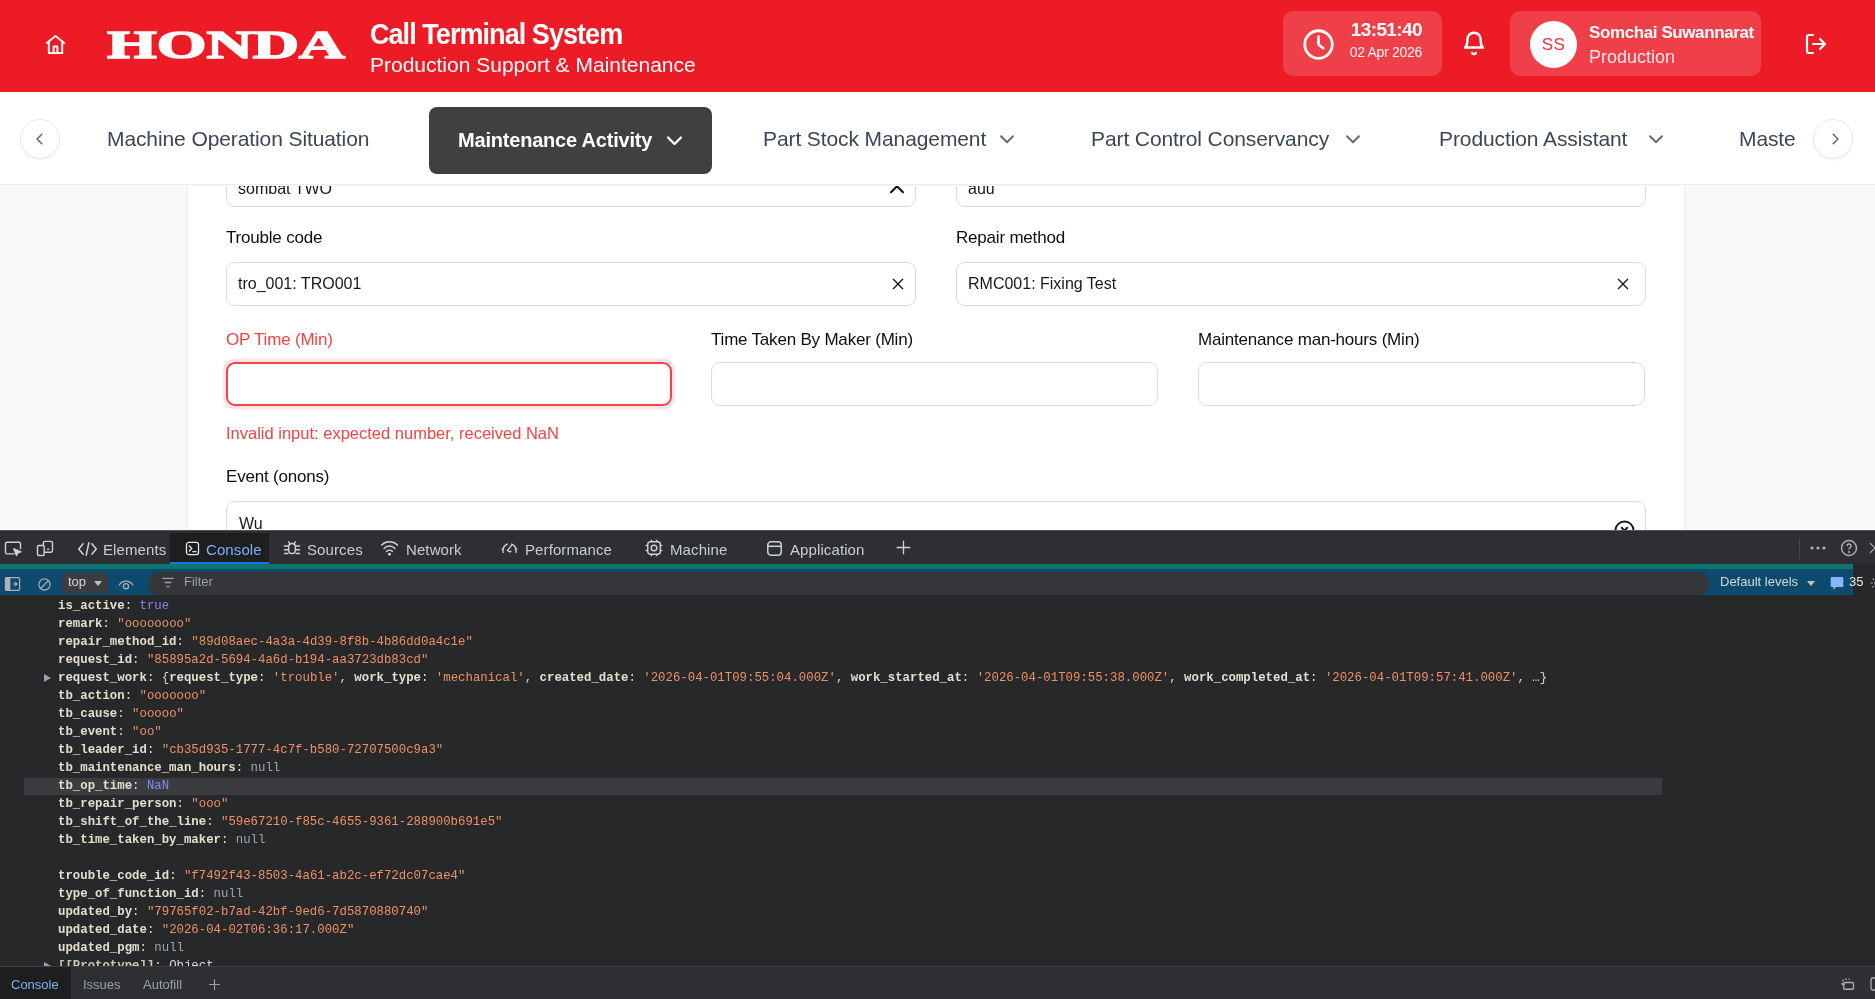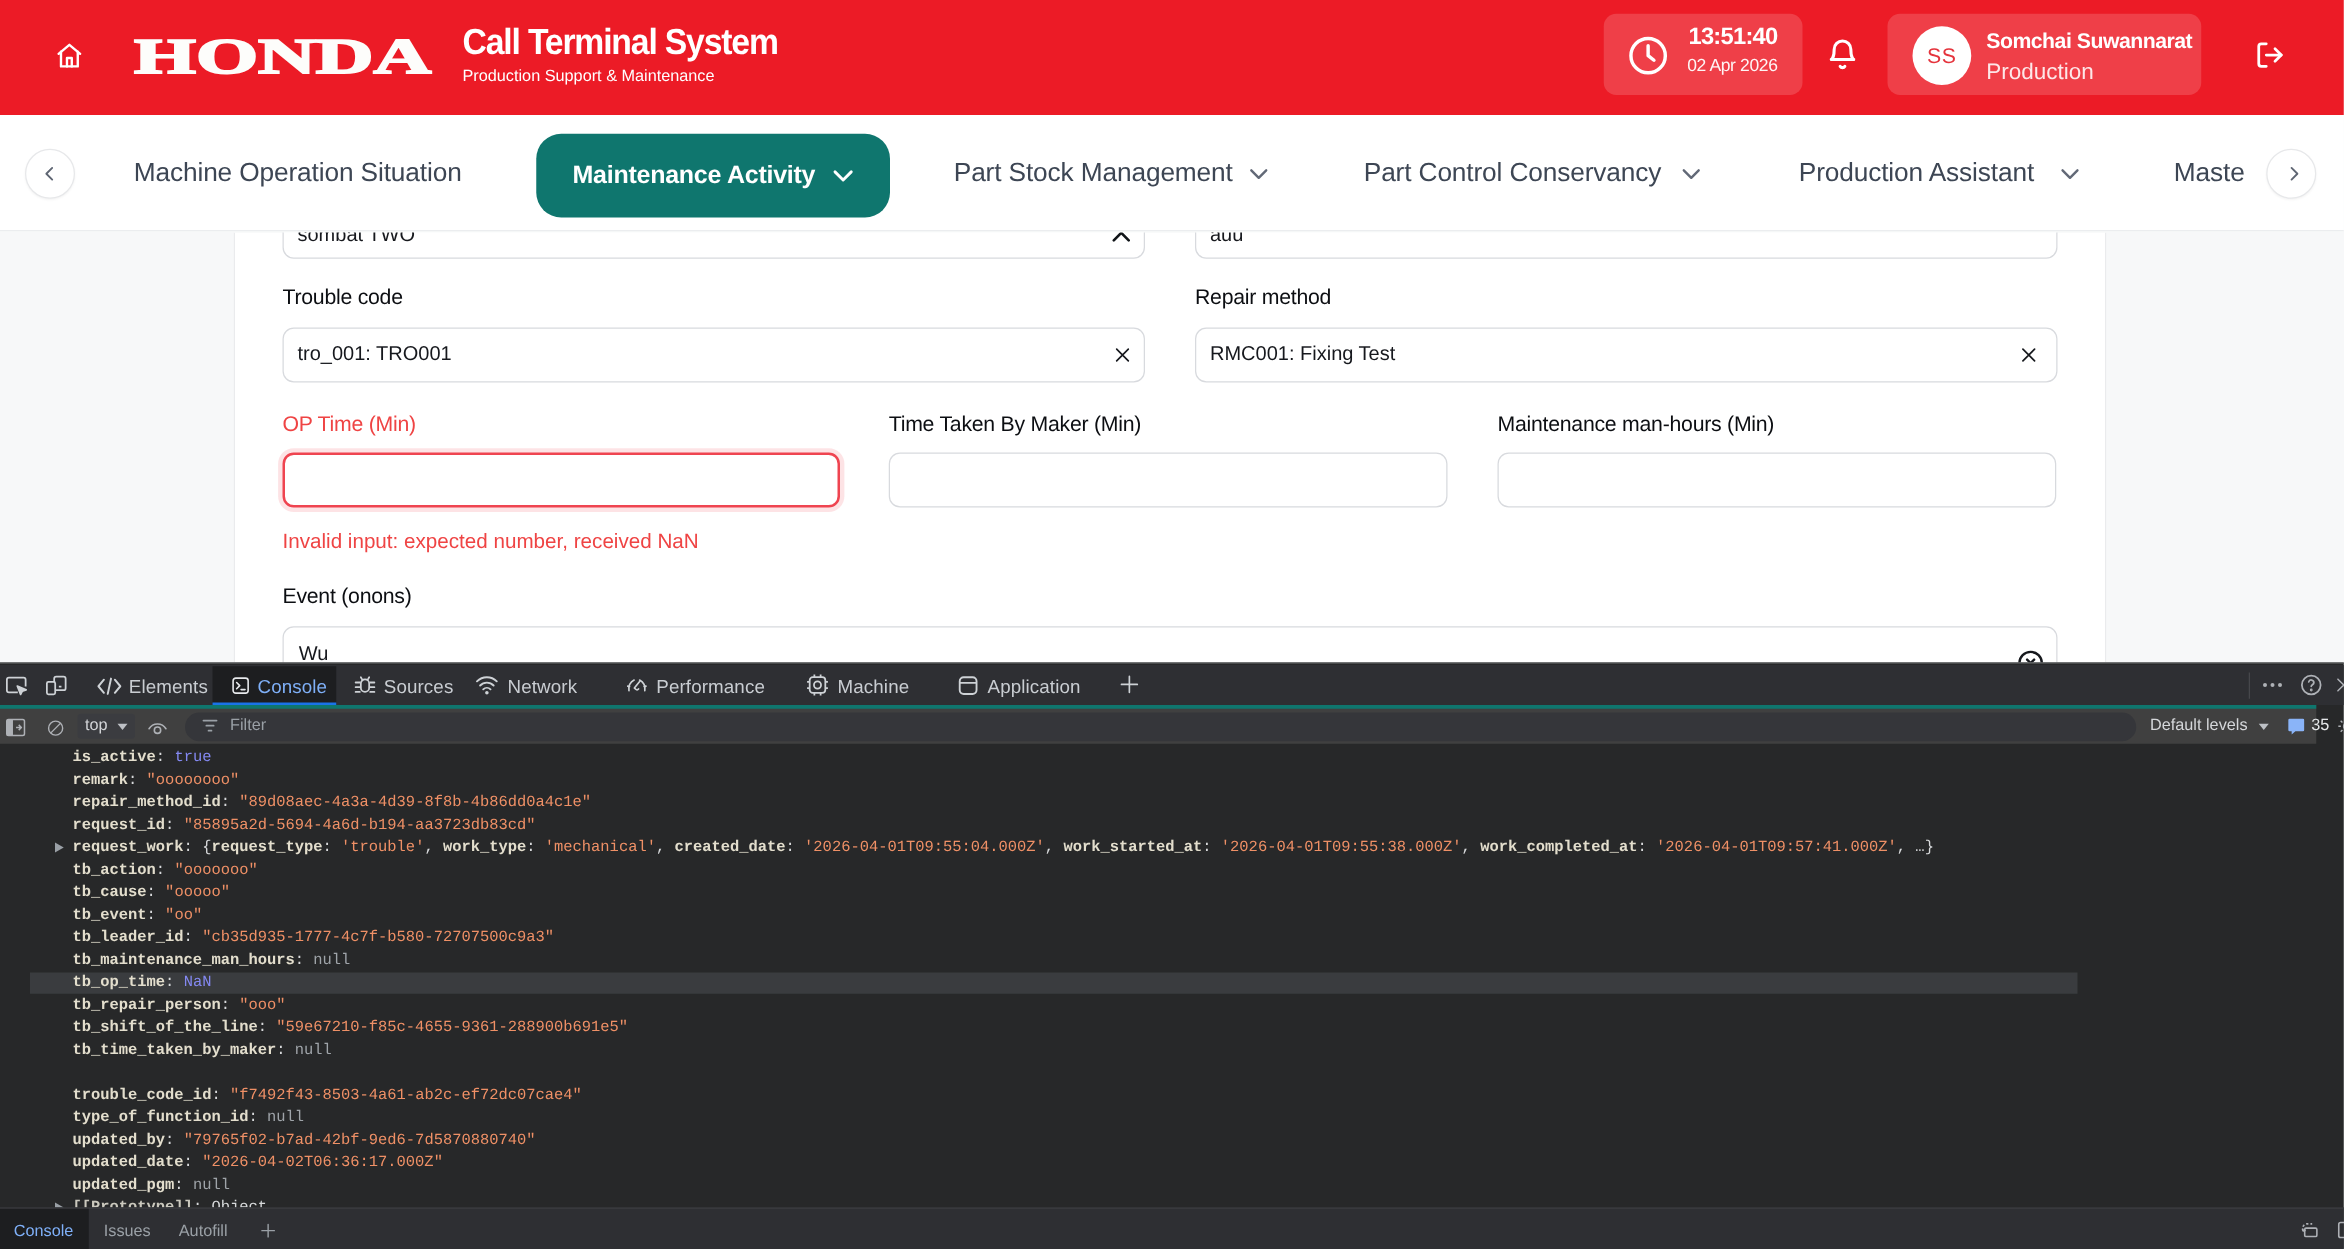--- a/index.html
+++ b/index.html
@@ -1,43 +1,43 @@
 <!DOCTYPE html>
 <html><head><meta charset="utf-8">
 <style>
 *{margin:0;padding:0;box-sizing:border-box}
 html,body{width:1875px;height:999px;overflow:hidden;background:#f7f8f9;font-family:"Liberation Sans",sans-serif}
 .abs{position:absolute}
 
 #hdr{position:absolute;left:0;top:0;width:1875px;height:92px;background:#ec1b26}
 .hbox{position:absolute;background:rgba(255,255,255,.16);border-radius:10px}
 #title1{position:absolute;left:370px;top:18px;color:#fff;font-size:29px;font-weight:700;letter-spacing:-1px;transform:scaleX(.93);transform-origin:0 50%;white-space:nowrap}
-#title2{position:absolute;left:370px;top:53px;color:#fff;font-size:13px;font-weight:400;letter-spacing:0px;white-space:nowrap}
+#title2{position:absolute;left:370px;top:53px;color:#fff;font-size:21px;font-weight:400;letter-spacing:0px;white-space:nowrap}
 #clocktime{position:absolute;right:453px;top:19px;text-align:right;color:#fff;font-size:19px;font-weight:700;letter-spacing:-.6px;line-height:21px}
 #clockdate{position:absolute;right:453px;top:43px;text-align:right;color:rgba(255,255,255,.95);font-size:14px;font-weight:400;letter-spacing:-.3px;line-height:18px}
 #uname{position:absolute;left:1589px;top:23px;color:#fff;font-size:17px;font-weight:700;letter-spacing:-.4px}
 #urole{position:absolute;left:1589px;top:47px;color:rgba(255,255,255,.88);font-size:18px}
 #avatar{position:absolute;left:1530px;top:21px;width:47px;height:47px;border-radius:50%;background:#fff;color:#e5343d;font-size:17px;font-weight:400;text-align:center;line-height:47px;letter-spacing:.5px}
 
 #nav{position:absolute;left:0;top:92px;width:1875px;height:93px;background:#fff;border-bottom:1px solid #ebedef}
 .navitem{position:absolute;top:0;height:93px;display:flex;align-items:center;color:#3d4654;font-size:21px;white-space:nowrap;letter-spacing:-.1px}
 .circbtn{position:absolute;width:40px;height:40px;border-radius:50%;background:#fff;border:1px solid #e7e8ea;box-shadow:0 1px 2px rgba(0,0,0,.05)}
-#pill{position:absolute;left:429px;top:15px;width:283px;height:67px;border-radius:20px;background:#0f766e;color:#fff}
+#pill{position:absolute;left:429px;top:15px;width:283px;height:67px;border-radius:8px;background:#404040;color:#fff}
 #pill span{position:absolute;left:29px;top:22px;font-size:20px;font-weight:700;letter-spacing:-.2px}
 
 #main{position:absolute;left:0;top:186px;width:1875px;height:344px;background:#f7f8f9;overflow:hidden}
 #panel{position:absolute;left:187px;top:0;width:1498px;height:344px;background:#fff;border-left:1px solid #eaebed;border-right:1px solid #eaebed;overflow:hidden}
 .inp{position:absolute;background:#fff;border:1px solid #d8dade;border-radius:9px;font-size:16px;color:#16181d;line-height:42px;padding-left:11px;white-space:nowrap}
 .lbl{position:absolute;font-size:17px;font-weight:400;color:#0c0e12;letter-spacing:-.2px;white-space:nowrap}
 .redlbl{color:#ef4444}
 .errtxt{position:absolute;font-size:16.5px;color:#ef4444;white-space:nowrap}
 
 #dt{position:absolute;left:0;top:530px;width:1875px;height:469px;background:#272829;border-top:1px solid #57585a}
 #dtbar1{position:absolute;left:0;top:1px;width:1875px;height:32px;background:#2e2f33}
-#dtbar2{position:absolute;left:0;top:33px;width:1853px;height:31px;background:#404040;border-top:3px solid #0f766e}
+#dtbar2{position:absolute;left:0;top:33px;width:1853px;height:31px;background:#0c4a6e;border-top:5px solid #0f766e}
 #dtstatus{position:absolute;left:0;top:435px;width:1875px;height:34px;background:#2e2f33;border-top:1px solid #3d3e42}
 .dtab{position:absolute;top:1px;height:32px;display:flex;align-items:center;color:#c9cdd2;font-size:15px;letter-spacing:.1px}
 .dtacticon{color:#7fb0f8}
 #contab{position:absolute;left:170px;top:1px;width:99px;height:32px;background:#1d1e20;border-bottom:3px solid #1a73e8}
 .stab{position:absolute;top:1px;height:33px;display:flex;align-items:center;font-size:13px;color:#9aa0a6}
 #constab2{position:absolute;left:0;top:0;width:71px;height:34px;background:#1d1e20}
 
 #crows{position:absolute;left:0;top:64px;width:1875px;height:371px;font-family:"Liberation Mono",monospace;font-size:12.35px;line-height:18px;color:#d8dadc;overflow:hidden}
 .crow{position:absolute;left:58px;white-space:nowrap}
 .k{color:#e3decd;font-weight:700}

